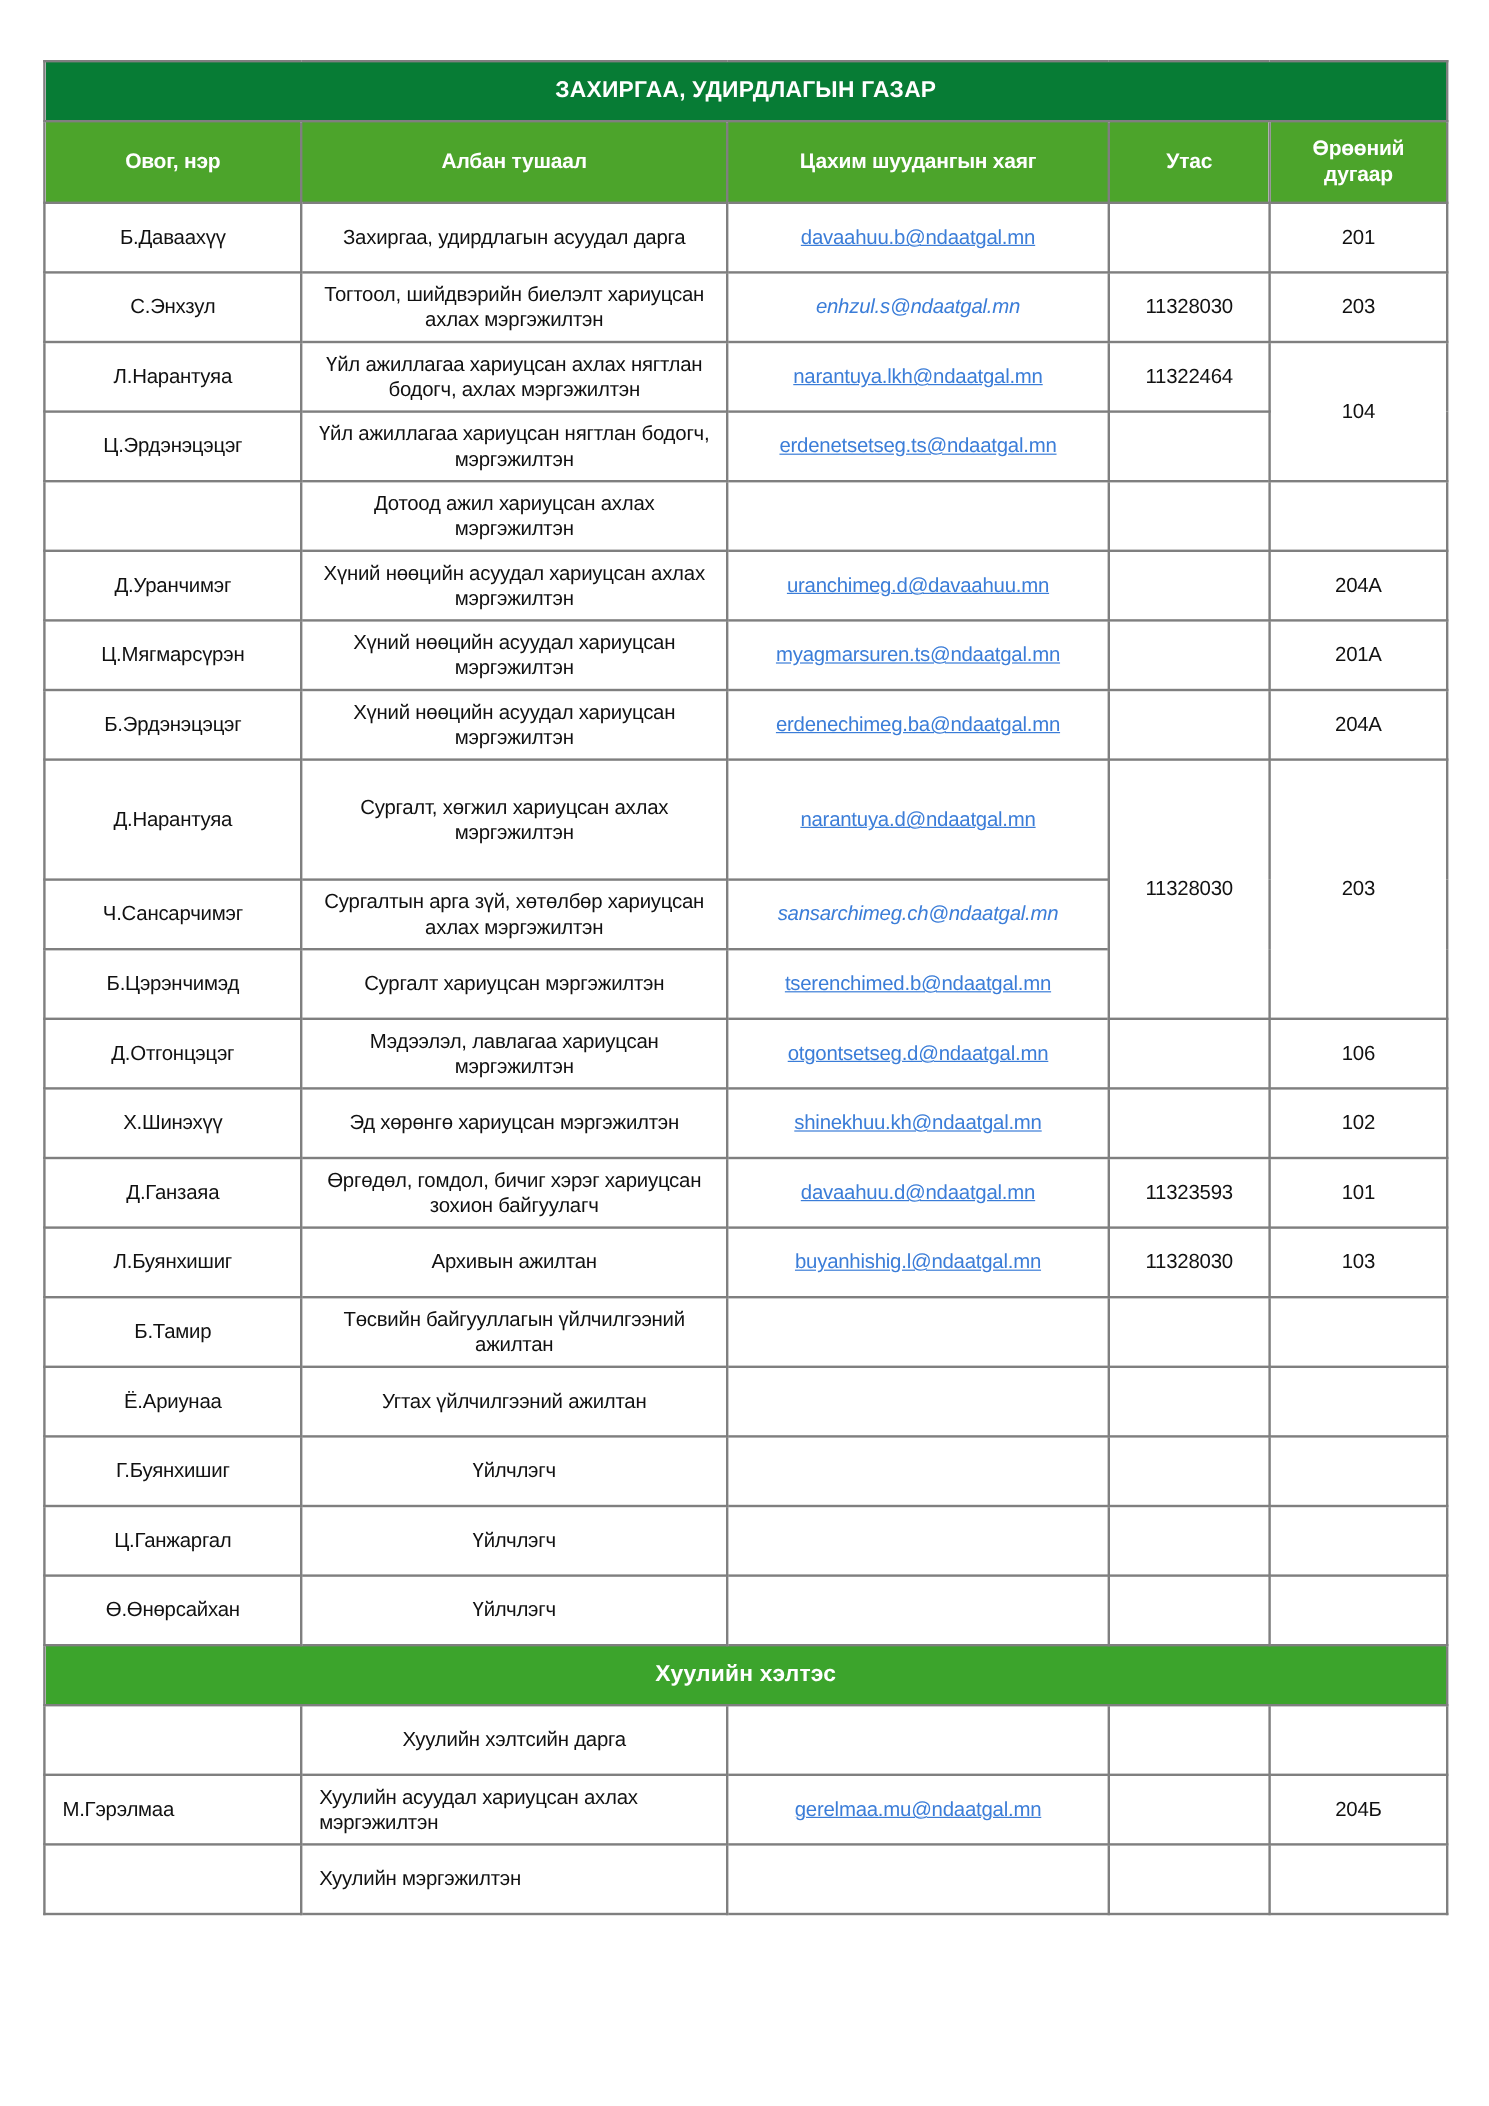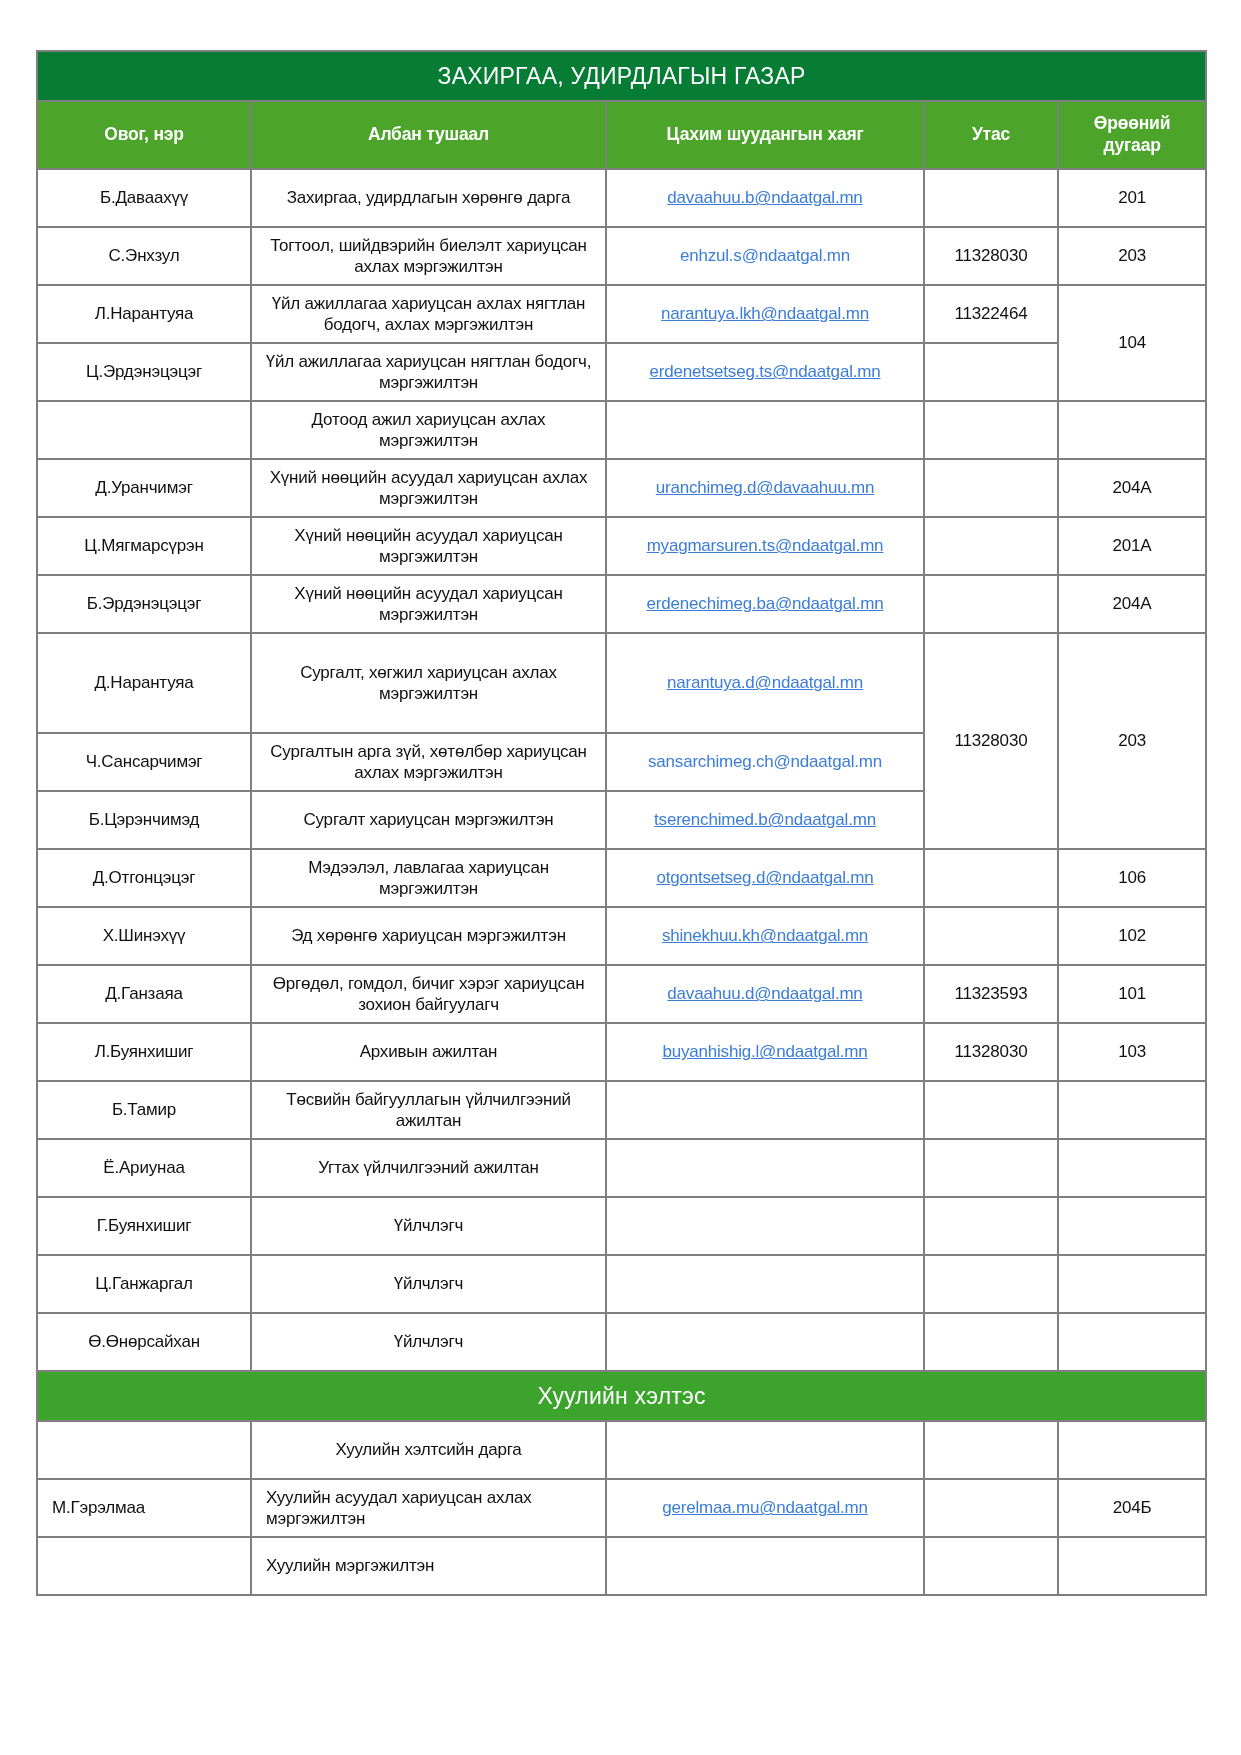--- a/index.html
+++ b/index.html
@@ -31,22 +31,22 @@
     color: #111111;
     padding: 5px 8px;
     height: 46px;
     line-height: 1.25;
     letter-spacing: -0.2px;
     overflow: hidden;
   }
   td.band {
     height: 38px;
     color: #ffffff;
-    font-weight: normal;
-    font-size: 23px;
+    font-weight: bold;
+    font-size: 19px;
     letter-spacing: 0.2px;
     border-color: #7f7f7f;
   }
   td.band-dark   { background: #077C35; }
   td.band-bright { background: #3CA42C; }
   td.colhead {
     background: #4CA42B;
     color: #ffffff;
     font-weight: bold;
     font-size: 17.5px;
@@ -54,21 +54,21 @@
   }
   td.c-email {
     padding: 5px 22px;
     word-break: break-all;
   }
   a.email {
     color: #3B7DD8;
     text-decoration: underline;
     cursor: pointer;
   }
-  a.email.no-underline { text-decoration: none; }
+  a.email.no-underline { text-decoration: none; font-style: italic; }
   td.left { text-align: left; padding-left: 14px; }
 </style>
 </head>
 <body>
 
 <div class="page">
   <table class="dir-table">
     <colgroup>
       <col style="width:214px">
       <col style="width:355px">
@@ -82,21 +82,21 @@
         </tr>
         <tr>
           <td class="colhead">Овог, нэр</td>
           <td class="colhead">Албан тушаал</td>
           <td class="colhead">Цахим шуудангын хаяг</td>
           <td class="colhead">Утас</td>
           <td class="colhead">Өрөөний дугаар</td>
         </tr>
         <tr>
           <td class="c-name">Б.Даваахүү</td>
-          <td class="c-pos">Захиргаа, удирдлагын хөрөнгө дарга</td>
+          <td class="c-pos">Захиргаа, удирдлагын асуудал дарга</td>
           <td class="c-email"><a href="#" class="email">davaahuu.b@ndaatgal.mn</a></td>
           <td class="c-phone"></td>
           <td class="c-room">201</td>
         </tr>
         <tr>
           <td class="c-name">С.Энхзул</td>
           <td class="c-pos">Тогтоол, шийдвэрийн биелэлт хариуцсан ахлах мэргэжилтэн</td>
           <td class="c-email"><a href="#" class="email no-underline">enhzul.s@ndaatgal.mn</a></td>
           <td class="c-phone">11328030</td>
           <td class="c-room">203</td>

